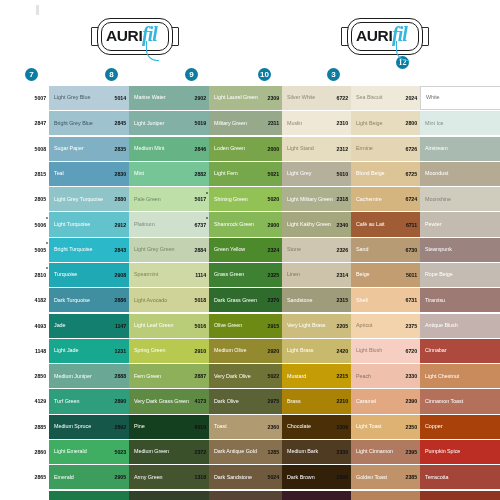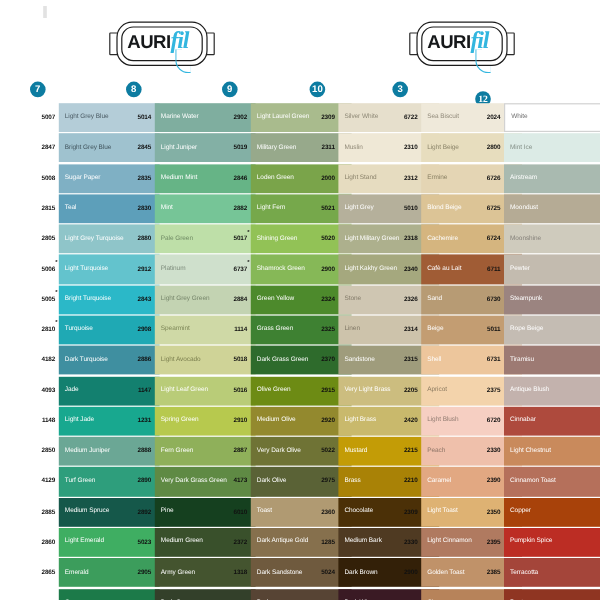--- a/index.html
+++ b/index.html
@@ -124,21 +124,21 @@
       </div>
     </div>
   </div>
 
   <div class="badges" id="badges">
       <div class="badge" style="left: 25px; top: 68px;">7</div>
       <div class="badge" style="left: 105px; top: 68px;">8</div>
       <div class="badge" style="left: 185px; top: 68px;">9</div>
       <div class="badge" style="left: 258px; top: 68px;">10</div>
       <div class="badge" style="left: 327px; top: 68px;">3</div>
-      <div class="badge" style="left: 396px; top: 76px; font-family: Liberation Serif, serif;">12</div>
+      <div class="badge" style="left: 396px; top: 56px; font-family: Liberation Serif, serif;">12</div>
     </div>
   <div class="grid" id="grid">
       <div class="col" style="left: 23px;">
         <div class="row">
           <div class="code">
             <span>5007</span>
           </div>
           <div class="swatch" style="background: rgb(180, 205, 216); color: rgb(74, 90, 99);">
             <span>Light Grey Blue</span>
           </div>

